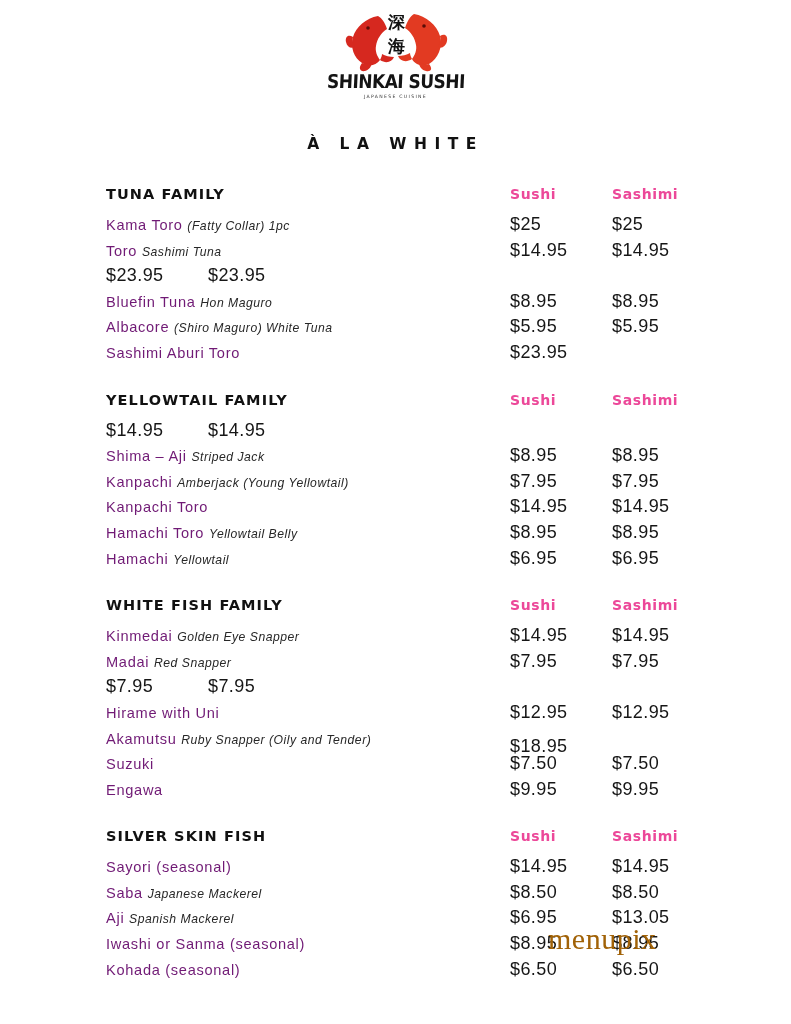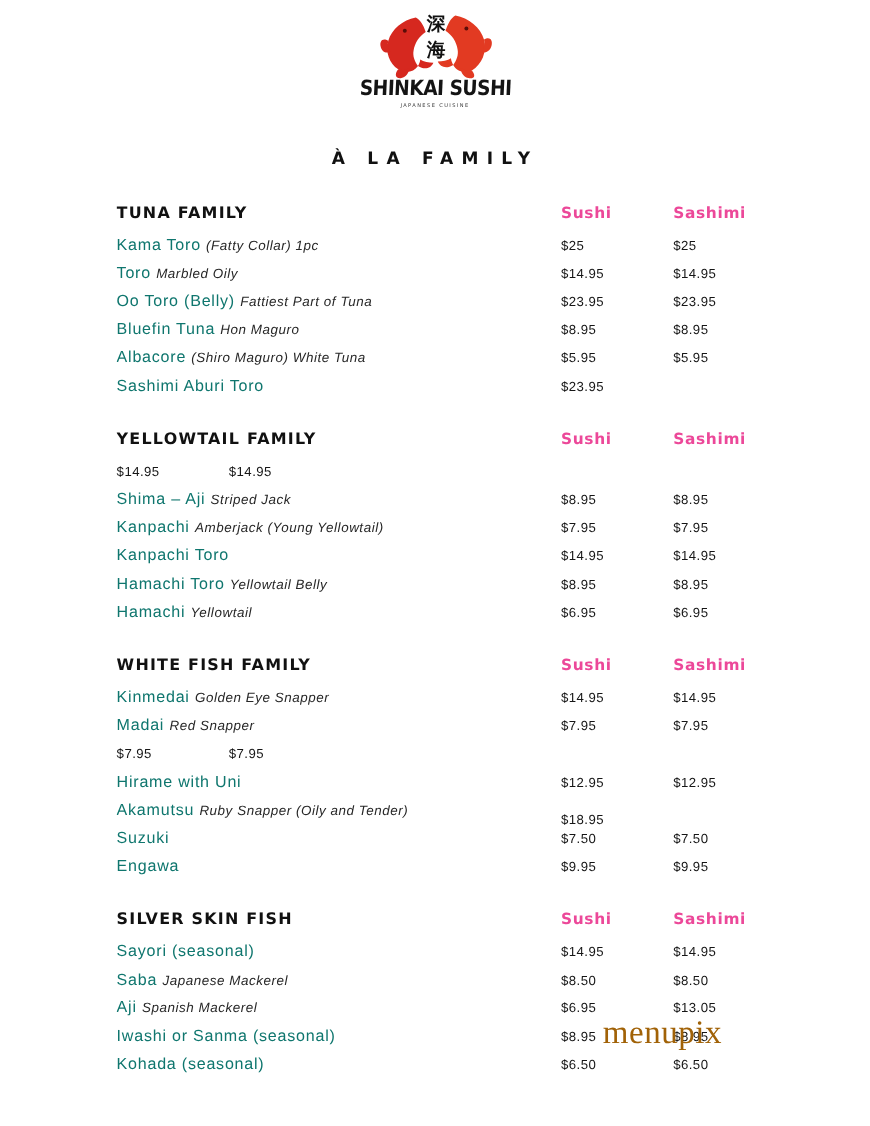--- a/index.html
+++ b/index.html
@@ -99,32 +99,32 @@
     font-size: 14px;
     font-weight: 700;
     letter-spacing: 0.6px;
     color: #ec4899;
     font-family: "DejaVu Sans", sans-serif;
   }
 
   .item-name {
     font-size: 14.6px;
     letter-spacing: 0.7px;
-    color: #0f766e;
+    color: #701a75;
     font-family: "Liberation Sans", sans-serif;
   }
   .item-desc {
     font-size: 12.2px;
     font-style: italic;
     letter-spacing: 0.5px;
     color: #272727;
     font-family: "Liberation Sans", sans-serif;
   }
   .price {
-    font-size: 12px;
+    font-size: 18px;
     letter-spacing: 0.4px;
     color: #161616;
     font-family: "Liberation Sans", sans-serif;
   }
   .price.shift-down { position: relative; top: 8px; }
 
   
   .watermark {
     position: absolute;
     left: 548px;
@@ -159,41 +159,40 @@
     </svg>
     <div style="position:absolute;left:38px;top:4px;width:30px;text-align:center;">
       <div style="font-family:'DejaVu Sans',sans-serif;font-size:17px;font-weight:700;color:#111;line-height:1.05;">深</div>
       <div style="font-family:'DejaVu Sans',sans-serif;font-size:17px;font-weight:700;color:#111;line-height:1.05;margin-top:6px;">海</div>
     </div>
   </div>
   <div class="logo-wordmark">SHINKAI SUSHI</div>
   <div class="logo-sub">JAPANESE CUISINE</div>
 </div>
 
-<div class="page-title">À LA FAMILY</div>
+<div class="page-title">À LA WHITE</div>
 
 <div class="menu" id="menu-root">
     <div class="section">
       <div class="row head-row">
         <div class="name-cell"><span class="section-title">TUNA FAMILY</span></div>
         <div class="price-cell"><span class="col-head">Sushi</span></div>
         <div class="price-cell"><span class="col-head">Sashimi</span></div>
       </div>
       <div class="row">
         <div class="name-cell"><span class="item-name">Kama Toro </span><span class="item-desc">(Fatty Collar) 1pc</span></div>
         <div class="price-cell"><span class="price">$25</span></div>
         <div class="price-cell"><span class="price">$25</span></div>
       </div>
       <div class="row">
-        <div class="name-cell"><span class="item-name">Toro </span><span class="item-desc">Marbled Oily</span></div>
-        <div class="price-cell"><span class="price">$14.95</span></div>
-        <div class="price-cell"><span class="price">$14.95</span></div>
-      </div>
-      <div class="row">
-        <div class="name-cell"><span class="item-name">Oo Toro (Belly) </span><span class="item-desc">Fattiest Part of Tuna</span></div>
+        <div class="name-cell"><span class="item-name">Toro </span><span class="item-desc">Sashimi Tuna</span></div>
+        <div class="price-cell"><span class="price">$14.95</span></div>
+        <div class="price-cell"><span class="price">$14.95</span></div>
+      </div>
+      <div class="row">
         <div class="price-cell"><span class="price">$23.95</span></div>
         <div class="price-cell"><span class="price">$23.95</span></div>
       </div>
       <div class="row">
         <div class="name-cell"><span class="item-name">Bluefin Tuna </span><span class="item-desc">Hon Maguro</span></div>
         <div class="price-cell"><span class="price">$8.95</span></div>
         <div class="price-cell"><span class="price">$8.95</span></div>
       </div>
       <div class="row">
         <div class="name-cell"><span class="item-name">Albacore </span><span class="item-desc">(Shiro Maguro) White Tuna</span></div>

